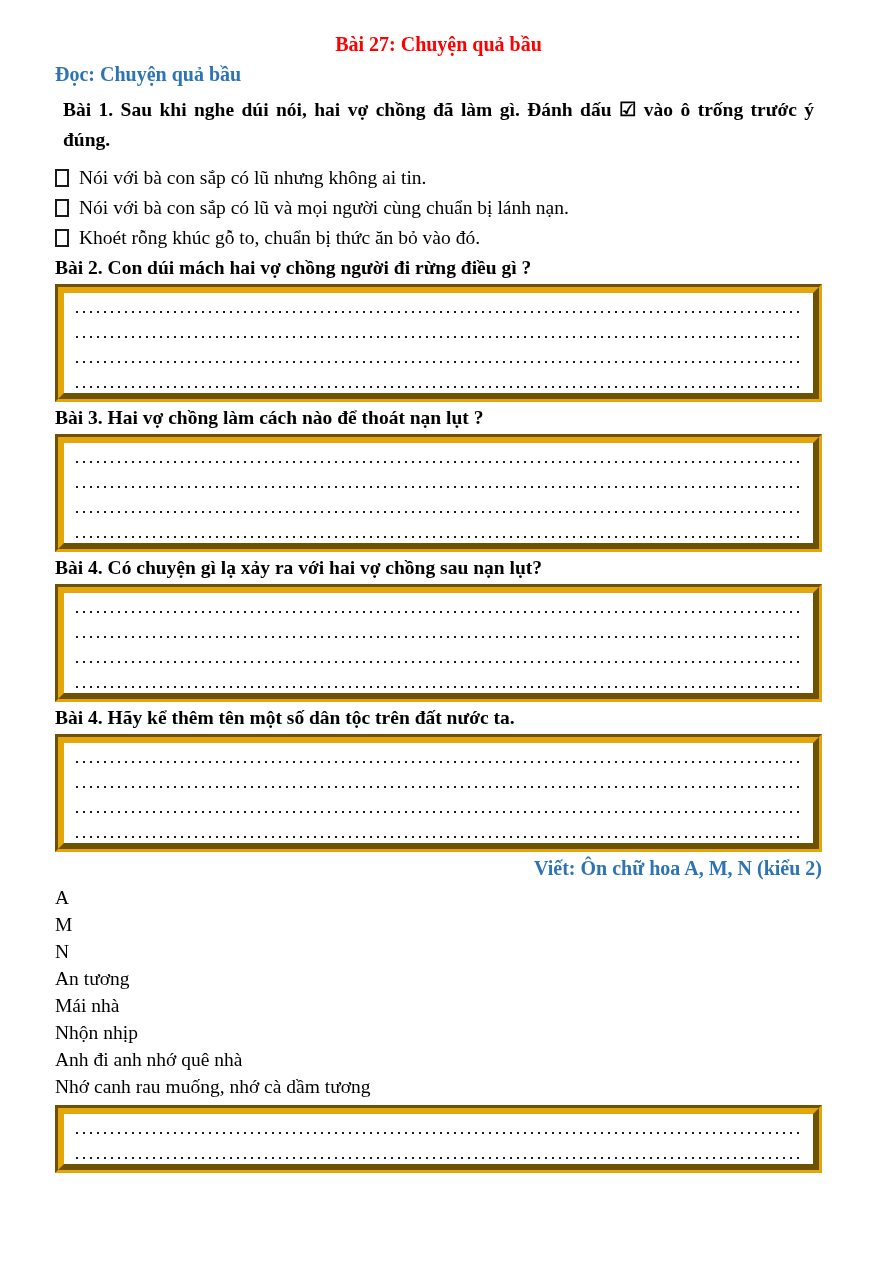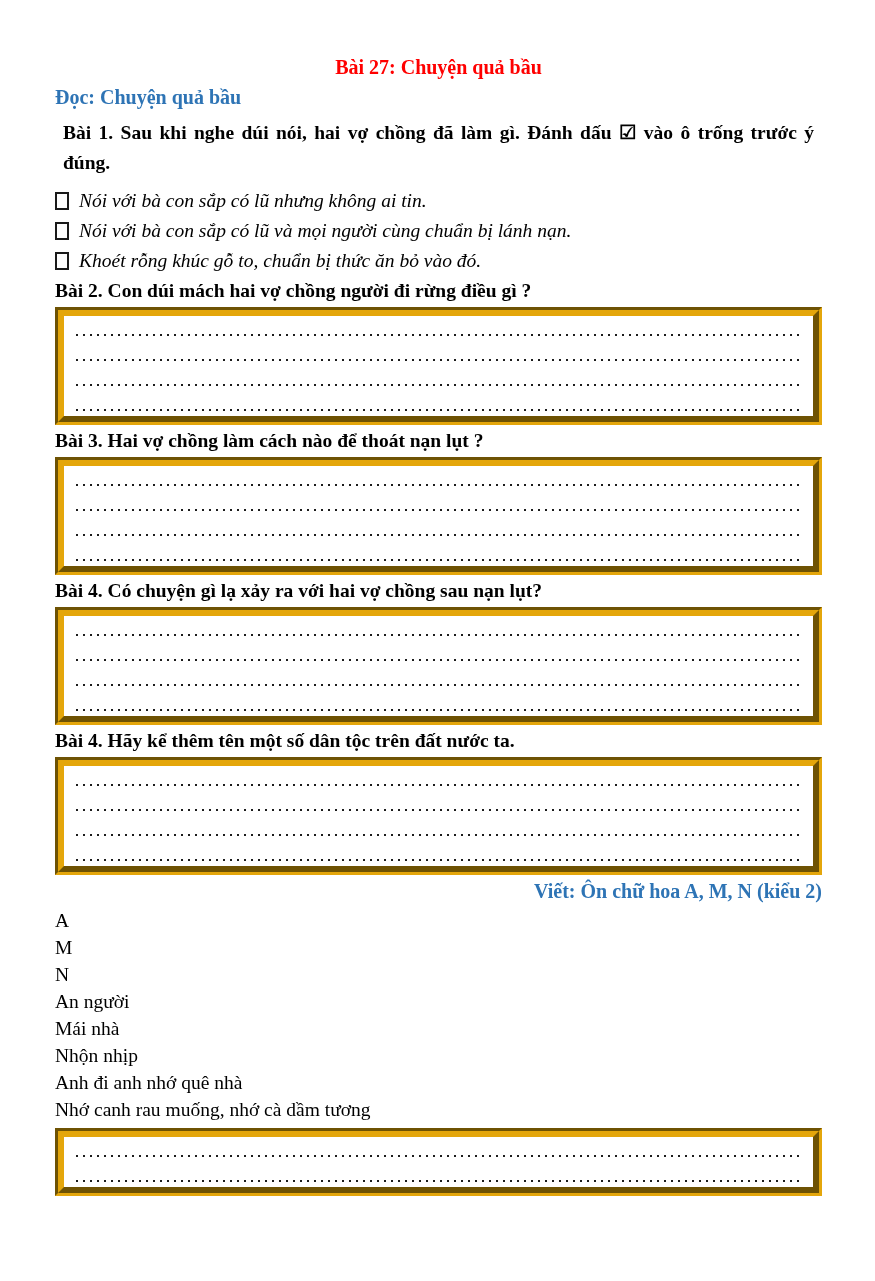--- a/index.html
+++ b/index.html
@@ -10,36 +10,36 @@
     --ink:#000000;
     --dot:#1C1C1C;
   }
   *{box-sizing:border-box;}
   html,body{margin:0;padding:0;}
   body{
     width:875px;height:1281px;background:#ffffff;color:var(--ink);
     font-family:"Liberation Serif","DejaVu Serif",serif;
   }
   .page{width:875px;height:1281px;overflow:hidden;background:#fff;}
-  .content{padding:55px 53px 0 55px;}
+  .content{padding:32px 53px 0 55px;}
 
   .doc-title{
     text-align:center;color:var(--title-red);font-weight:bold;
     font-size:20px;line-height:24px;margin:0 0 6px 0;
   }
   .blue-heading{
     color:var(--heading-blue);font-weight:bold;
     font-size:20px;line-height:25px;margin:0 0 3px 0;
   }
   .ex1-title{
     font-weight:bold;font-size:19.5px;line-height:30px;
     text-align:justify;margin:8px;
   }
   .options{margin:0;}
-  .option{font-size:19.5px;line-height:30px;white-space:nowrap;font-style:italic;}
+  .option{font-size:19.5px;line-height:30px;white-space:nowrap;}
   .checkbox{
     display:inline-block;width:14px;height:18px;
     border:2px solid #1a1a1a;background:#fff;
     margin-right:10px;vertical-align:-3px;
   }
   .ex-heading{
     font-weight:bold;font-size:19.5px;line-height:28px;margin:1px 0 2px 0;
   }
   
   .abox{
@@ -125,21 +125,21 @@
         <div class="dotline"></div>
       </div>
     </div>
 
     <div class="blue-heading writing-heading">Viết: Ôn chữ hoa A, M, N (kiểu 2)</div>
 
     <div>
       <div class="practice-line">A</div>
       <div class="practice-line">M</div>
       <div class="practice-line">N</div>
-      <div class="practice-line">An người</div>
+      <div class="practice-line">An tương</div>
       <div class="practice-line">Mái nhà</div>
       <div class="practice-line">Nhộn nhịp</div>
       <div class="practice-line">Anh đi anh nhớ quê nhà</div>
       <div class="practice-line">Nhớ canh rau muống, nhớ cà dầm tương</div>
     </div>
 
     <div class="abox bottom-box">
       <div class="abox-in">
         <div class="dotline"></div>
         <div class="dotline"></div>

